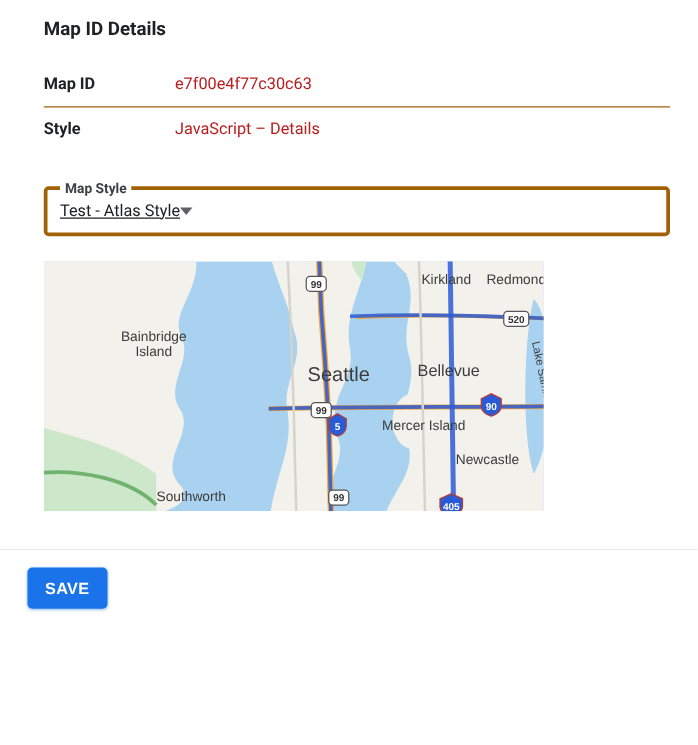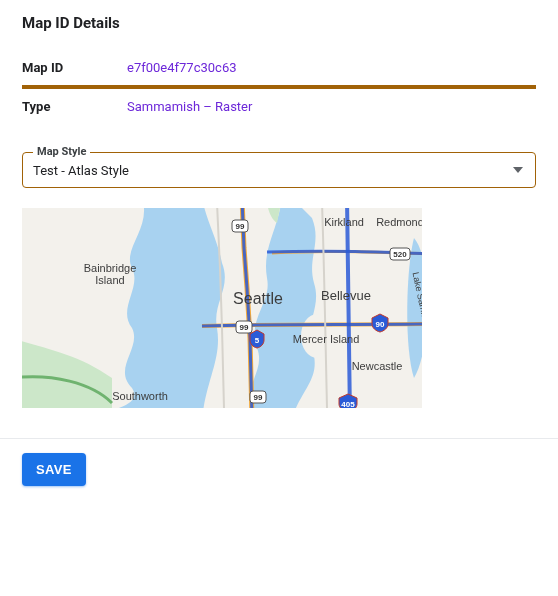--- a/index.html
+++ b/index.html
@@ -5,21 +5,21 @@
   * { box-sizing: border-box; }
   html, body {
     margin: 0;
     padding: 0;
     font-family: Roboto, "Helvetica Neue", Arial, sans-serif;
     color: #202124;
     background: #fff;
     width: 558px;
   }
   .page {
-    padding: 14px 22px 0 22px;
+    padding: 14px 22px 0 35px;
   }
   .section-title {
     font-size: 15px;
     font-weight: 700;
     margin: 0 0 18px 0;
     color: #202124;
   }
   table.details {
     border-collapse: collapse;
     width: 100%;
@@ -29,51 +29,52 @@
     padding: 10px 0;
     vertical-align: middle;
     font-size: 13px;
   }
   table.details tr td.label {
     font-weight: 700;
     width: 105px;
     color: #202124;
   }
   table.details tr td.value {
-    color: #6d28d9;
+    color: #b91c1c;
     font-weight: 400;
   }
-  table.details tr.sep td { border-bottom: 4px solid #a16207; }
+  table.details tr.sep td { border-bottom: 1px solid #a16207; }
   .assoc-title {
     font-size: 14px;
     font-weight: 700;
     margin: 0 0 4px 0;
   }
   .select-wrap {
     position: relative;
-    border: 1px solid #a16207;
+    border: 3px solid #a16207;
     border-radius: 4px;
     padding: 0;
     margin-top: 8px;
     background: #fff;
+    text-decoration: underline;
   }
   .select-legend {
     position: absolute;
     top: -8px;
     left: 10px;
     background: #fff;
     padding: 0 4px;
     font-size: 11px;
     font-weight: 700;
     color: #3c4043;
   }
   .select-inner {
     display: flex;
     align-items: center;
-    justify-content: space-between;
+    justify-content: flex-start;
     padding: 8px 12px 8px 10px;
     font-size: 13px;
     cursor: pointer;
     min-height: 34px;
   }
   .select-inner .value { color: #202124; }
   .chevron {
     width: 0; height: 0;
     border-left: 5px solid transparent;
     border-right: 5px solid transparent;
@@ -120,22 +121,22 @@
 <div class="page">
   <h2 class="section-title">Map ID Details</h2>
 
   <table class="details">
     <tbody>
         <tr class="sep">
       <td class="label">Map ID</td>
       <td class="value">e7f00e4f77c30c63</td>
     </tr>
     <tr>
-      <td class="label">Type</td>
-      <td class="value">Sammamish – Raster</td>
+      <td class="label">Style</td>
+      <td class="value">JavaScript – Details</td>
     </tr>
   </tbody>
     </table>
 
 
   <div class="select-wrap">
     <span class="select-legend">Map Style</span>
     <div class="select-inner">
       <span class="value">Test - Atlas Style</span>
       <span class="chevron"></span>

